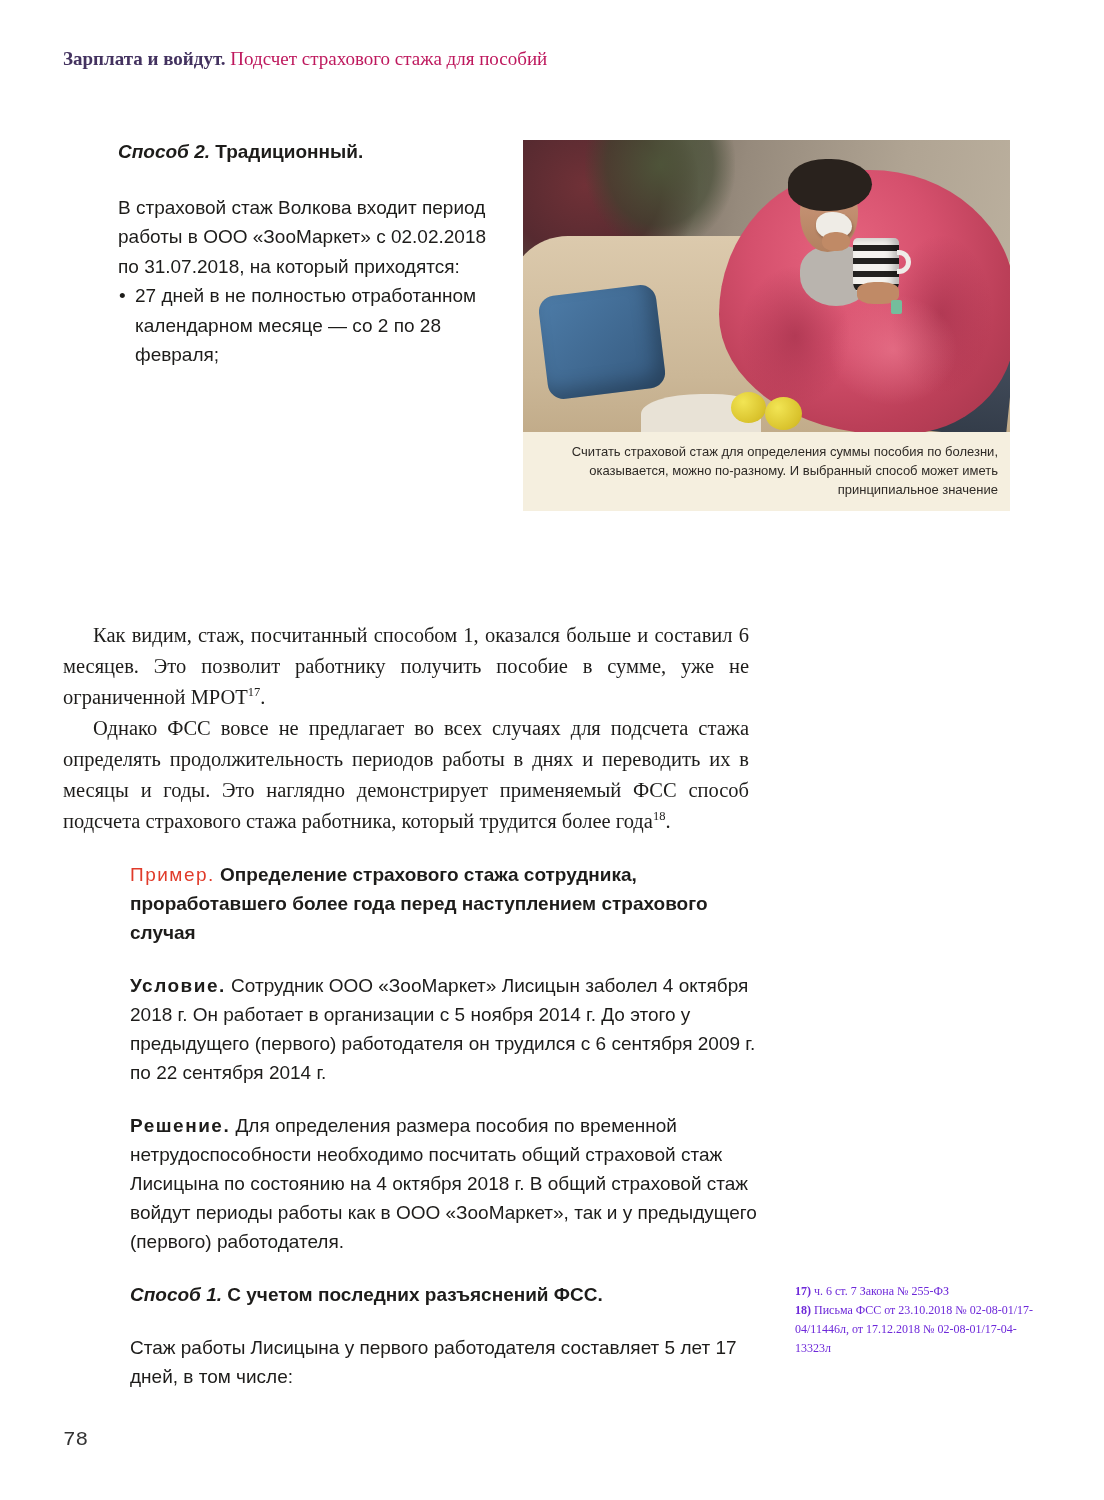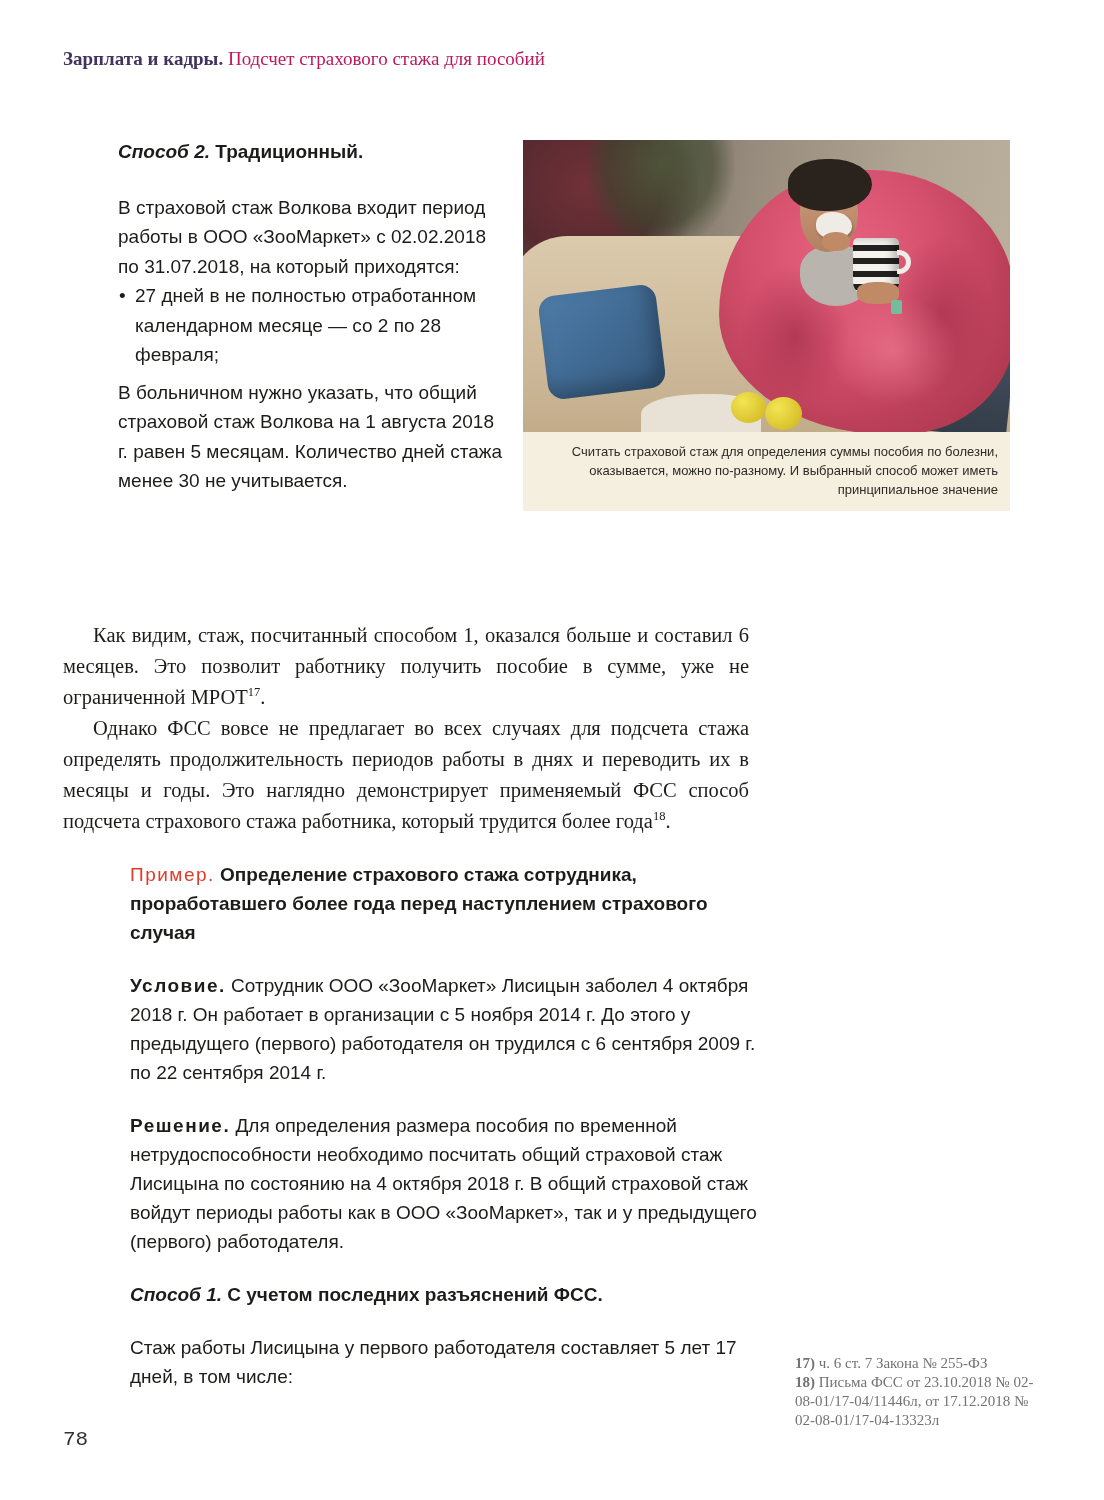--- a/index.html
+++ b/index.html
@@ -139,47 +139,47 @@
   .example p { margin: 0 0 24px 0; }
   .ex-red { color: #e03b2a; letter-spacing: 1.5px; }
   .spaced { letter-spacing: 1.5px; }
   .ex-bold { font-weight: bold; }
   .ex-method-label { font-style: italic; font-weight: bold; }
 
   
   .footnotes {
     position: absolute;
     left: 795px;
-    top: 1354px;
+    top: 1282px;
     width: 252px;
     font-family: "Liberation Serif", serif;
-    font-size: 15px;
+    font-size: 12px;
     line-height: 19px;
-    color: #737373;
+    color: #6d28d9;
   }
   .footnotes p { margin: 0; }
   .footnotes .fn-num { font-weight: bold; }
 
   
   .page-number {
     position: absolute;
     left: 63px;
     top: 1428px;
     font-family: Liberation Mono, monospace;
     font-size: 21px;
     color: #333;
   }
 </style>
 </head>
 <body>
 
 <div class="page">
 
   <div class="header">
-    <span class="brand">Зарплата и кадры.</span>
+    <span class="brand">Зарплата и войдут.</span>
     <span class="topic">Подсчет страхового стажа для пособий</span>
   </div>
 
   <section class="method2">
 
     <aside class="photo-wrap">
       <div class="photo">
         <div class="ph-plant-red"></div>
         <div class="ph-plant-green"></div>
         <div class="ph-couch"></div>
@@ -206,21 +206,20 @@
     </aside>
 
     <p class="m2-title"><span class="m2-label">Способ 2.</span> <span>Традиционный.</span></p>
 
     <p class="m2-intro">В страховой стаж Волкова входит период работы в ООО «ЗооМаркет» с 02.02.2018 по 31.07.2018, на который приходятся:</p>
 
     <ul class="m2-bullets">
       <li>27 дней в не полностью отработанном календарном месяце — со 2 по 28 февраля;</li>
     </ul>
 
-    <p class="m2-conclusion">В больничном нужно указать, что общий страховой стаж Волкова на 1 августа 2018 г. равен 5 месяцам. Количество дней стажа менее 30 не учитывается.</p>
   </section>
 
   <section class="serif-body">
     <p><span>Как видим, стаж, посчитанный способом 1, оказался больше и составил 6 месяцев. Это позволит работнику получить пособие в сумме, уже не ограниченной МРОТ</span><sup>17</sup><span>.</span></p>
     <p><span>Однако ФСС вовсе не предлагает во всех случаях для подсчета стажа определять продолжительность периодов работы в днях и переводить их в месяцы и годы. Это наглядно демонстрирует применяемый ФСС способ подсчета страхового стажа работника, который трудится более года</span><sup>18</sup><span>.</span></p>
   </section>
 
   <section class="example">
     <p><span class="ex-red">Пример.</span> <span class="ex-bold">Определение страхового стажа сотрудника, проработавшего более года перед наступлением страхового случая</span></p>
 

